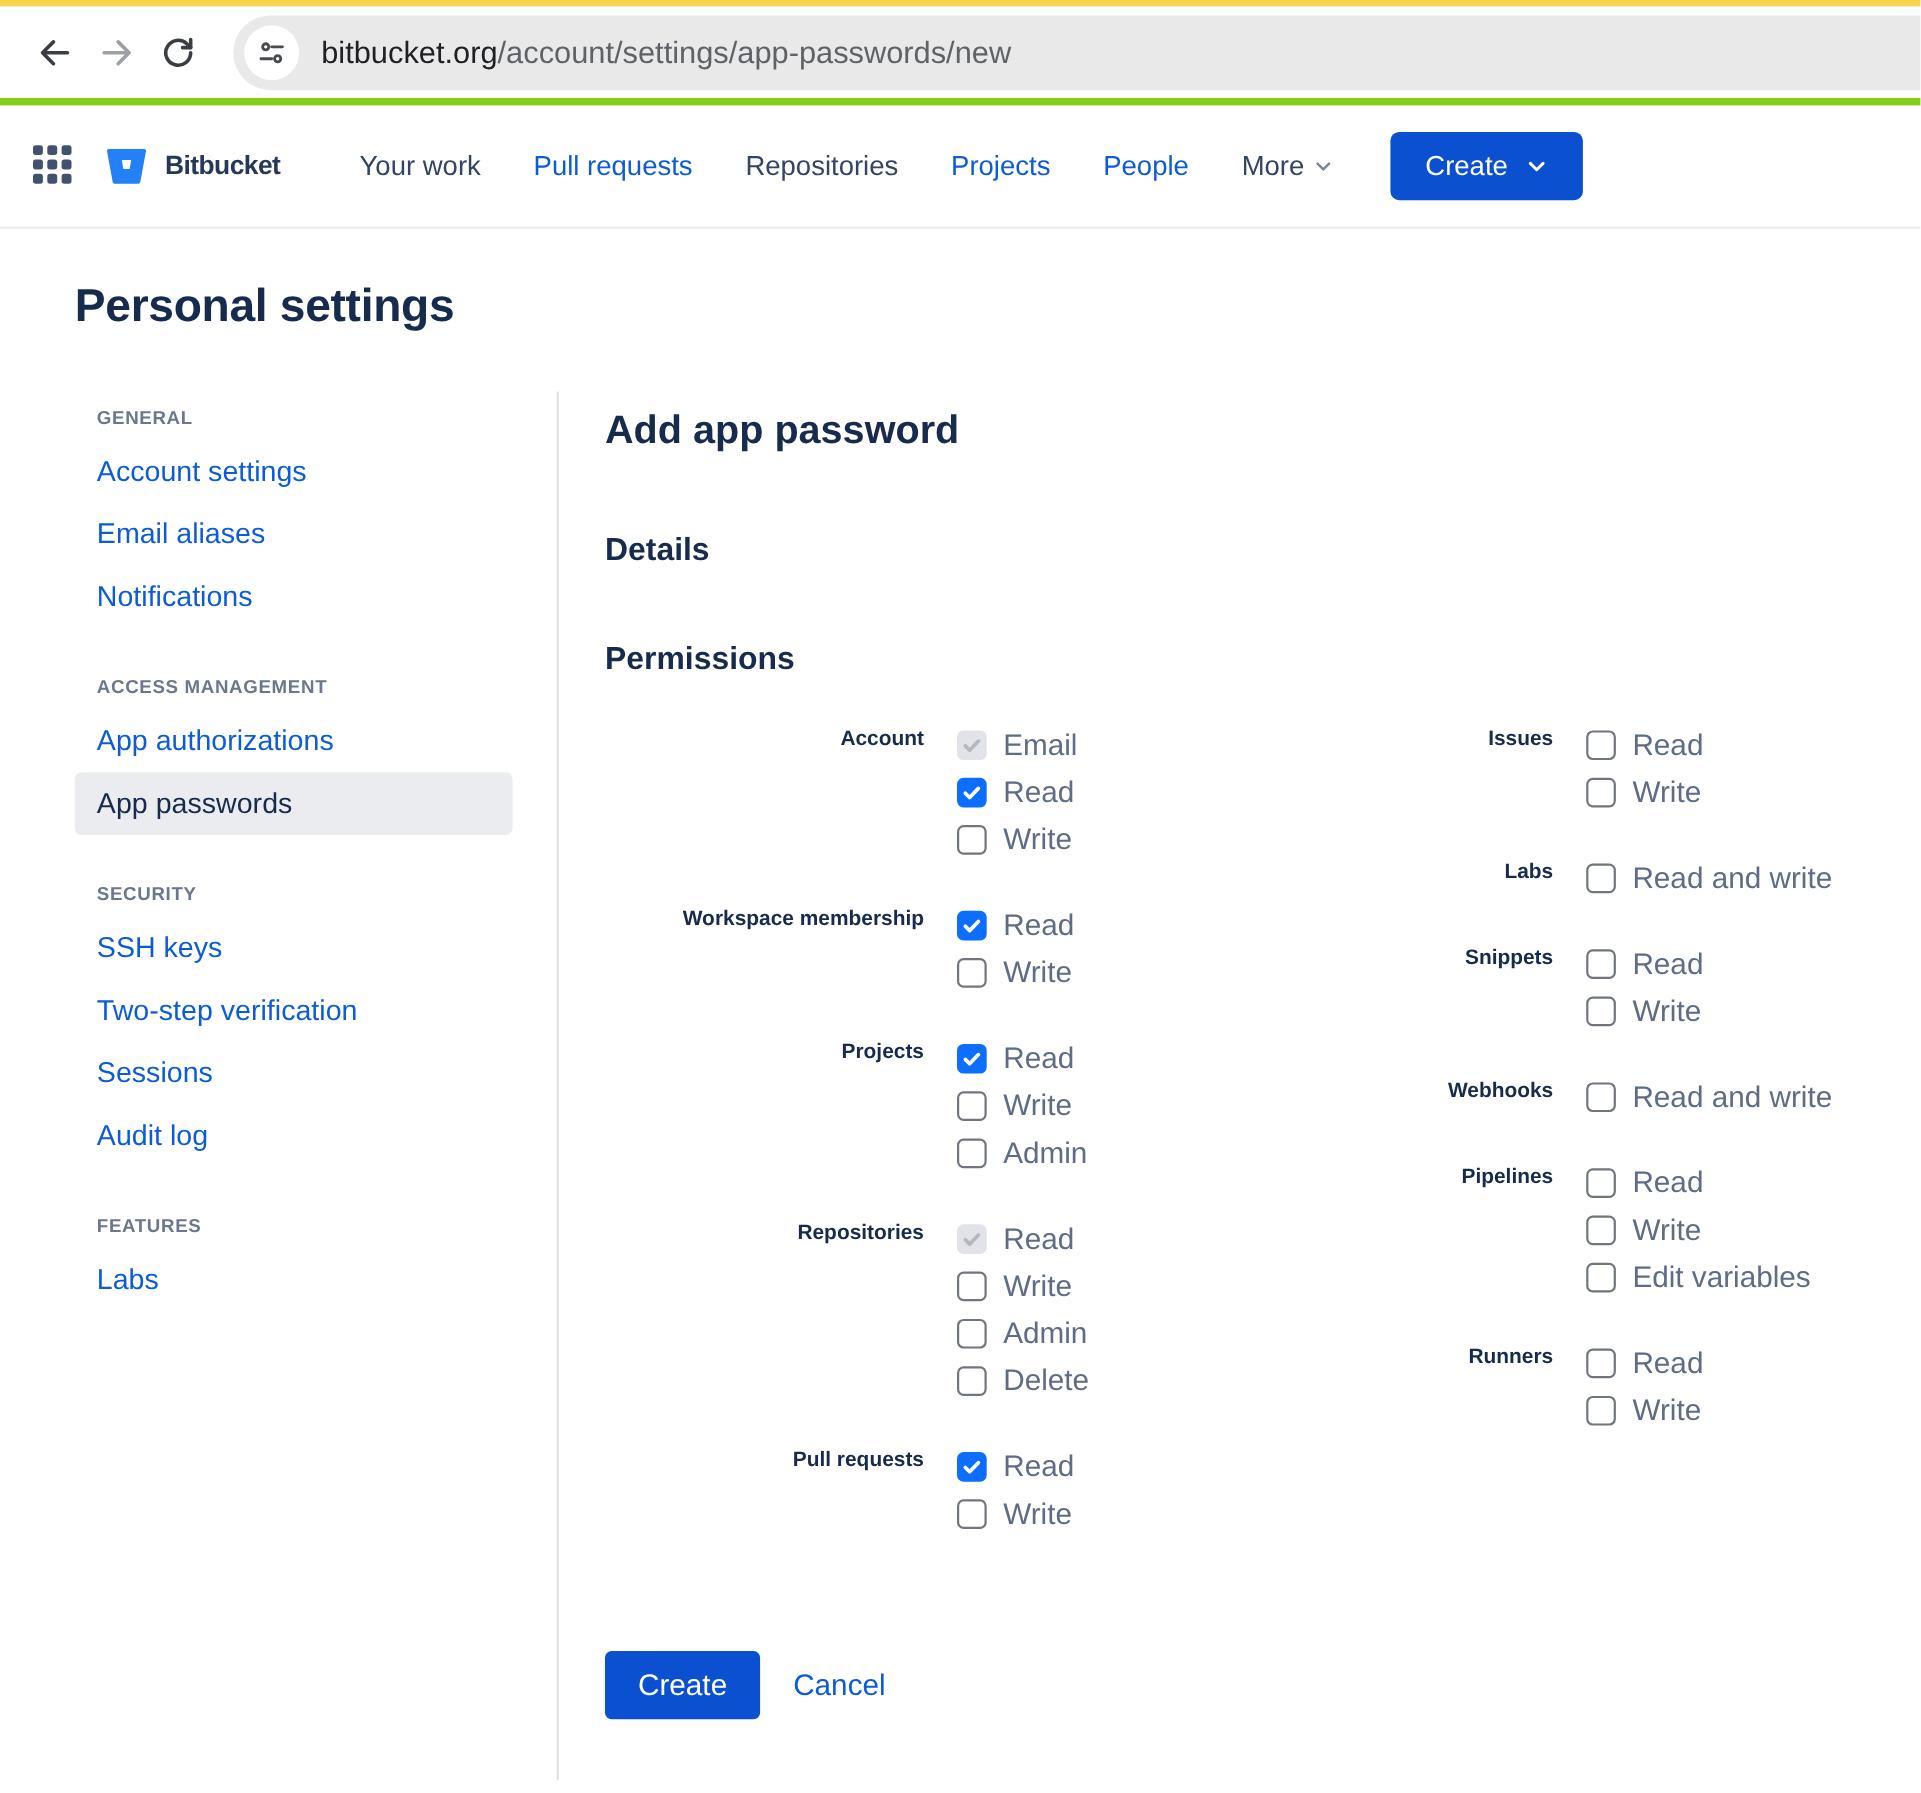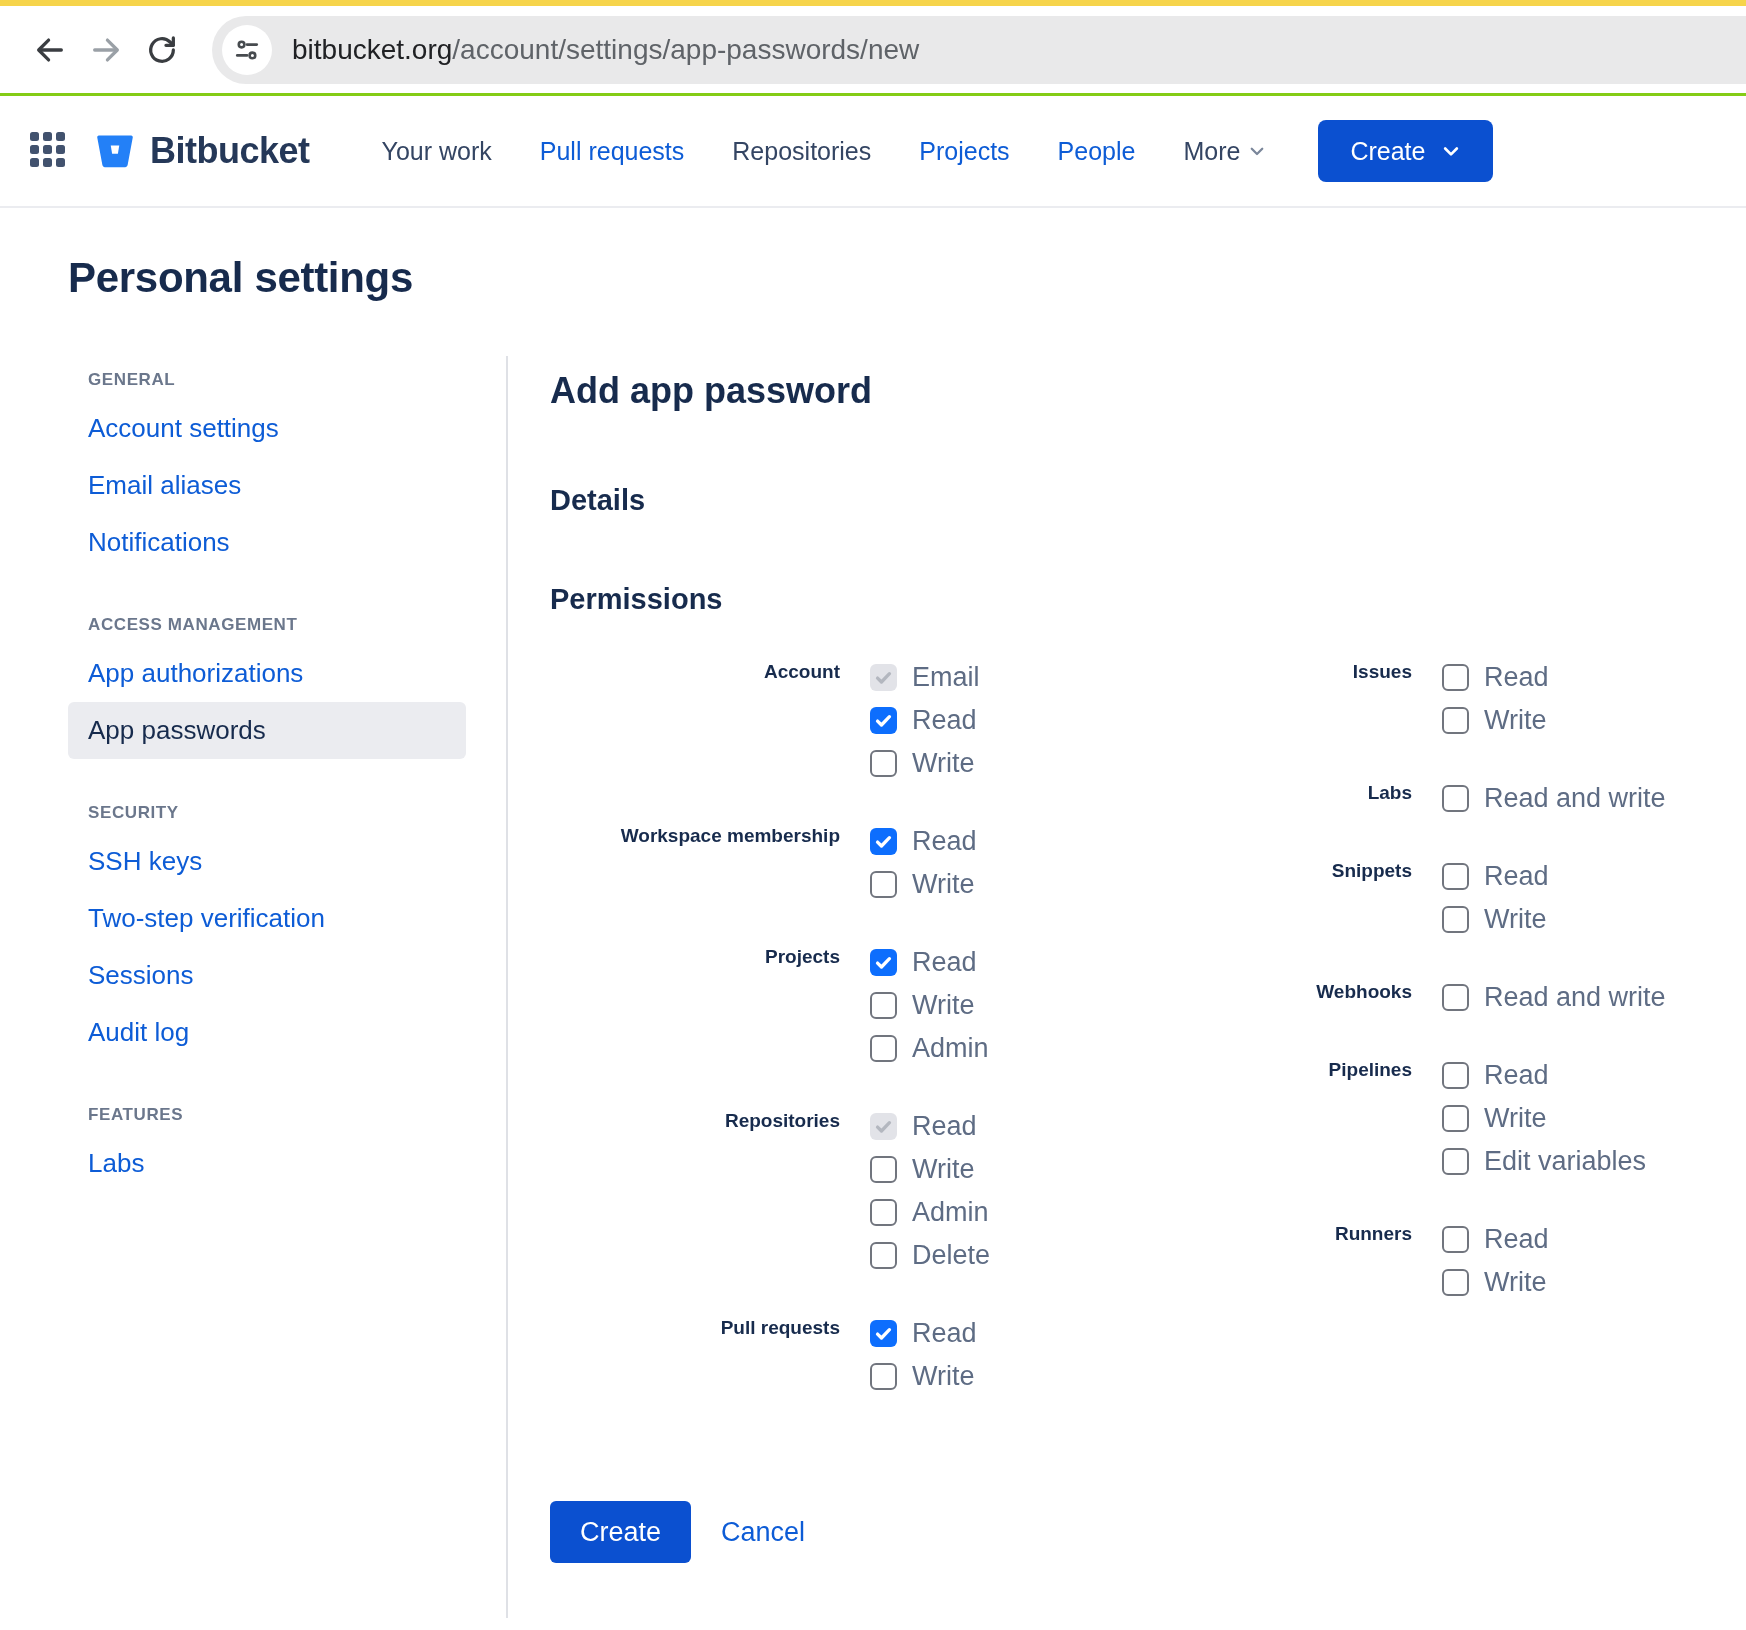--- a/index.html
+++ b/index.html
@@ -5,42 +5,42 @@
   * { margin:0; padding:0; box-sizing:border-box; }
   html,body { background:#fff; }
   body {
     width:1746px; height:1630px; position:relative; overflow:hidden;
     font-family:"Liberation Sans","DejaVu Sans",sans-serif;
     color:#172B4D;
   }
   
   .top-strip { height:6px; width:100%; background:#F6D44B; }
   .toolbar {
-    height:90px; width:100%; background:#fff; border-bottom:3px solid #84cc16;
+    height:90px; width:100%; background:#fff; border-bottom:7px solid #84cc16;
     display:flex; align-items:center; padding-left:22px;
   }
   .tb-btn { width:56px; height:56px; display:flex; align-items:center; justify-content:center; border-radius:50%; flex:0 0 auto; }
   .tb-btn svg { display:block; }
   .url-pill {
     margin-left:22px; flex:1 1 auto; height:68px; background:#E9E9EA;
     border-radius:34px 0 0 34px; display:flex; align-items:center; padding-left:10px;
   }
   .site-circle { width:50px; height:50px; border-radius:50%; background:#fff; display:flex; align-items:center; justify-content:center; flex:0 0 auto; }
   .url-text { margin-left:20px; font-size:28px; color:#5F6368; white-space:nowrap; }
   .url-text .host { color:#202124; }
   
   .appnav {
     height:112px; width:100%; background:#fff; border-bottom:2px solid #EBECF0;
     display:flex; align-items:center; padding-left:30px;
   }
   .grid-icon { width:38px; height:38px; display:grid; grid-template-columns:repeat(3,9px); grid-template-rows:repeat(3,9px); gap:4px; margin-right:26px; }
   .grid-icon i { background:#42526E; border-radius:2.5px; }
   .brand { display:flex; align-items:center; margin-right:72px; }
   .brand svg { display:block; }
-  .brand-name { font-size:36px; font-weight:600; color:#253858; margin-left:14px; letter-spacing:-0.5px; }
+  .brand-name { font-size:24px; font-weight:600; color:#253858; margin-left:14px; letter-spacing:-0.5px; }
   .navlinks { display:flex; align-items:center; gap:48px; }
   .navlink { font-size:25px; font-weight:500; color:#344563; display:flex; align-items:center; gap:8px; cursor:pointer; }
   .navlink.blue { color:var(--link); }
   .create-btn {
     margin-left:52px; height:62px; padding:0 32px; background:var(--button); color:#fff;
     border:none; border-radius:8px; font-size:25px; font-weight:500;
     display:flex; align-items:center; gap:16px; cursor:pointer;
     font-family:inherit;
   }
   

